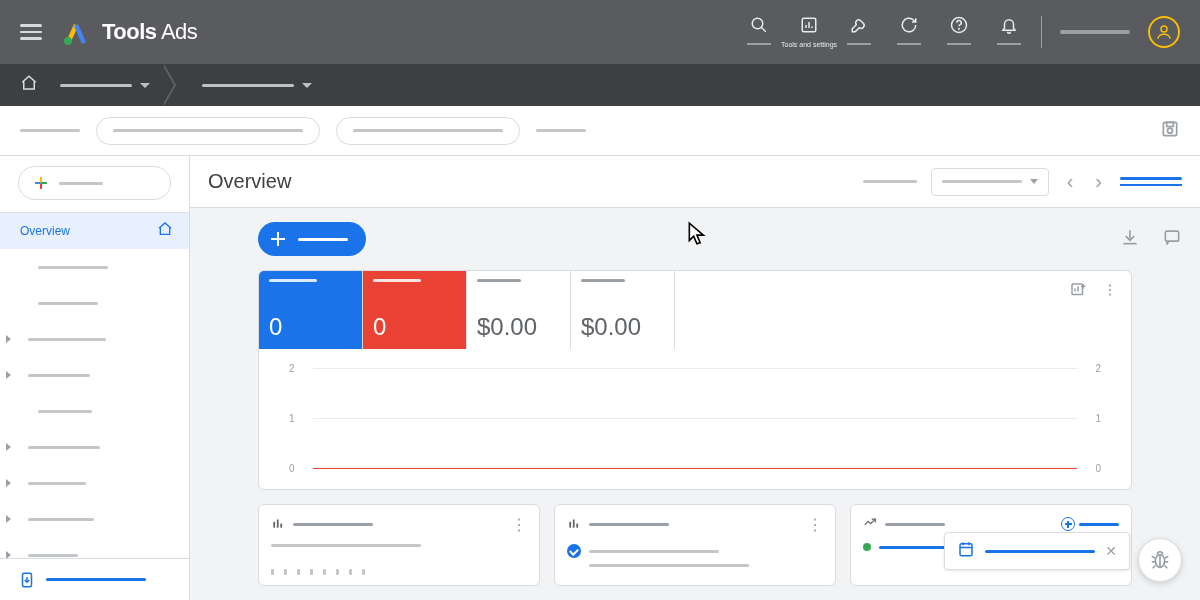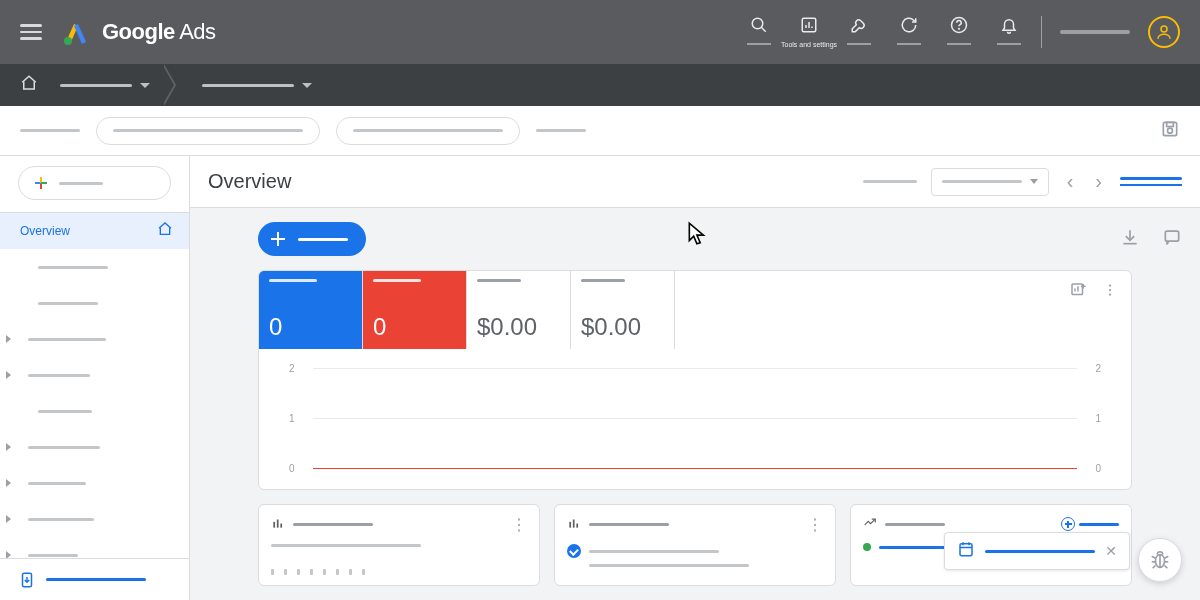--- a/index.html
+++ b/index.html
@@ -143,21 +143,21 @@
       <span></span>
       <span></span>
   </div>
   <div class="logo-a">
     <svg viewBox="0 0 28 28">
         <path d="M4 24 L12 6 L16 8 L8 26 Z" fill="#fbbc04"></path>
         <path d="M16 6 L24 24 L20 26 L12 8 Z" fill="#4285f4"></path>
         <circle cx="6" cy="23" r="4" fill="#34a853"></circle>
       </svg>
   </div>
-  <div class="brand-text"><b>Google</b> Ads</div>
+  <div class="brand-text"><b>Tools</b> Ads</div>
   <div class="header-spacer"></div>
   <div class="header-icons">
     <div class="header-icon-col">
       <div class="header-icon">
           <svg width="18" height="18" viewBox="0 0 24 24" fill="none" stroke="currentColor" stroke-width="2">
             <circle cx="10" cy="10" r="7"></circle>
             <line x1="21" y1="21" x2="15" y2="15"></line>
           </svg>
         </div>
       <div class="header-icon-underline"></div>

